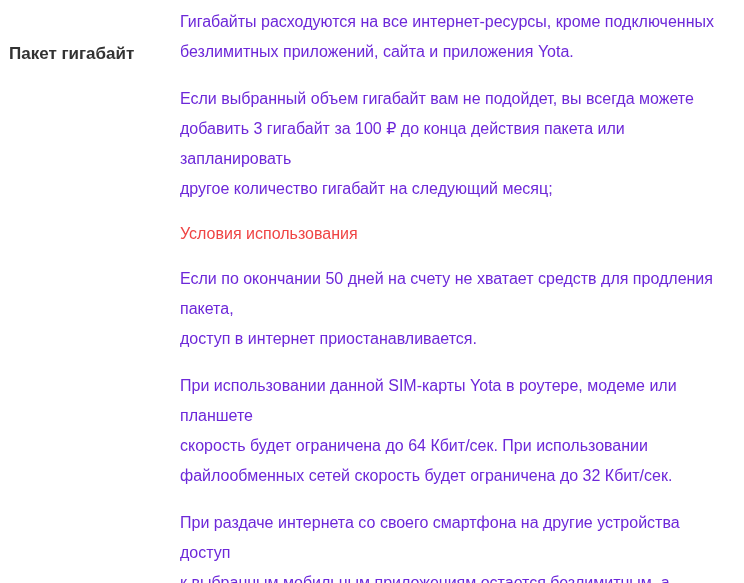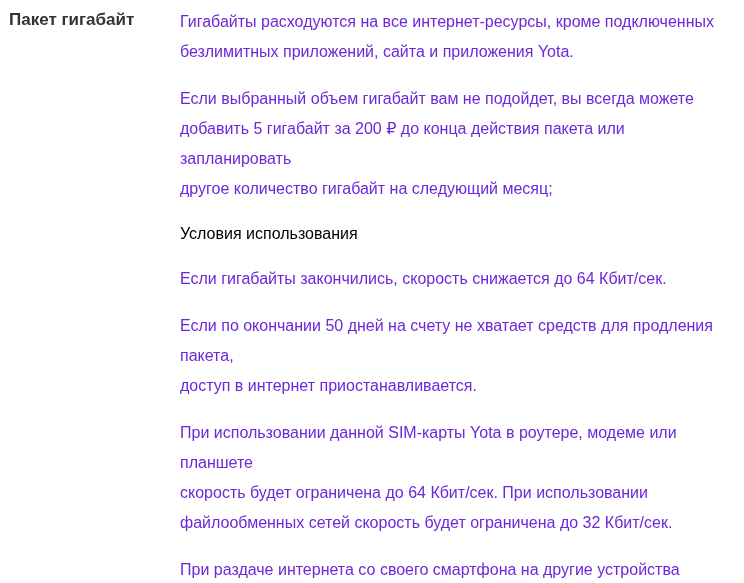--- a/index.html
+++ b/index.html
@@ -13,20 +13,21 @@
   }
   .section-row {
     display: flex;
     align-items: flex-start;
     padding: 7px 0 0 9px;
     width: 744px;
   }
   .col-left {
     flex: none;
     width: 171px;
+    margin-top: 34px;
   }
   .row-title {
     font-size: 17px;
     font-weight: bold;
     line-height: 26px;
     color: #333333;
   }
   .col-right {
     flex: 1;
     max-width: 560px;
@@ -36,39 +37,38 @@
     font-size: 16px;
     line-height: 30px;
     color: #6d28d9;
     margin: 0 0 17px 0;
     white-space: pre-line;
   }
   .terms-label {
     font-size: 16px;
     font-weight: normal;
     line-height: 26px;
-    color: #000000;
+    color: #ef4444;
     margin: 0 0 17px 0;
   }
 </style>
 </head>
 <body>
 
 <div class="section-row">
   <div class="col-left">
     <h3 class="row-title">Пакет гигабайт</h3>
   </div>
   <div class="col-right">
     <p>Гигабайты расходуются на все интернет-ресурсы, кроме подключенных
 безлимитных приложений, сайта и приложения Yota.</p>
     <p>Если выбранный объем гигабайт вам не подойдет, вы всегда можете
-добавить 5 гигабайт за 200 ₽ до конца действия пакета или запланировать
+добавить 3 гигабайт за 100 ₽ до конца действия пакета или запланировать
 другое количество гигабайт на следующий месяц;</p>
     <h4 class="terms-label">Условия использования</h4>
-    <p>Если гигабайты закончились, скорость снижается до 64 Кбит/сек.</p>
     <p>Если по окончании 50 дней на счету не хватает средств для продления пакета,
 доступ в интернет приостанавливается.</p>
     <p>При использовании данной SIM-карты Yota в роутере, модеме или планшете
 скорость будет ограничена до 64 Кбит/сек. При использовании
 файлообменных сетей скорость будет ограничена до 32 Кбит/сек.</p>
     <p>При раздаче интернета со своего смартфона на другие устройства доступ
 к выбранным мобильным приложениям остается безлимитным, а остальной
 трафик расходуется из гигабайт.</p>
   </div>
 </div>

